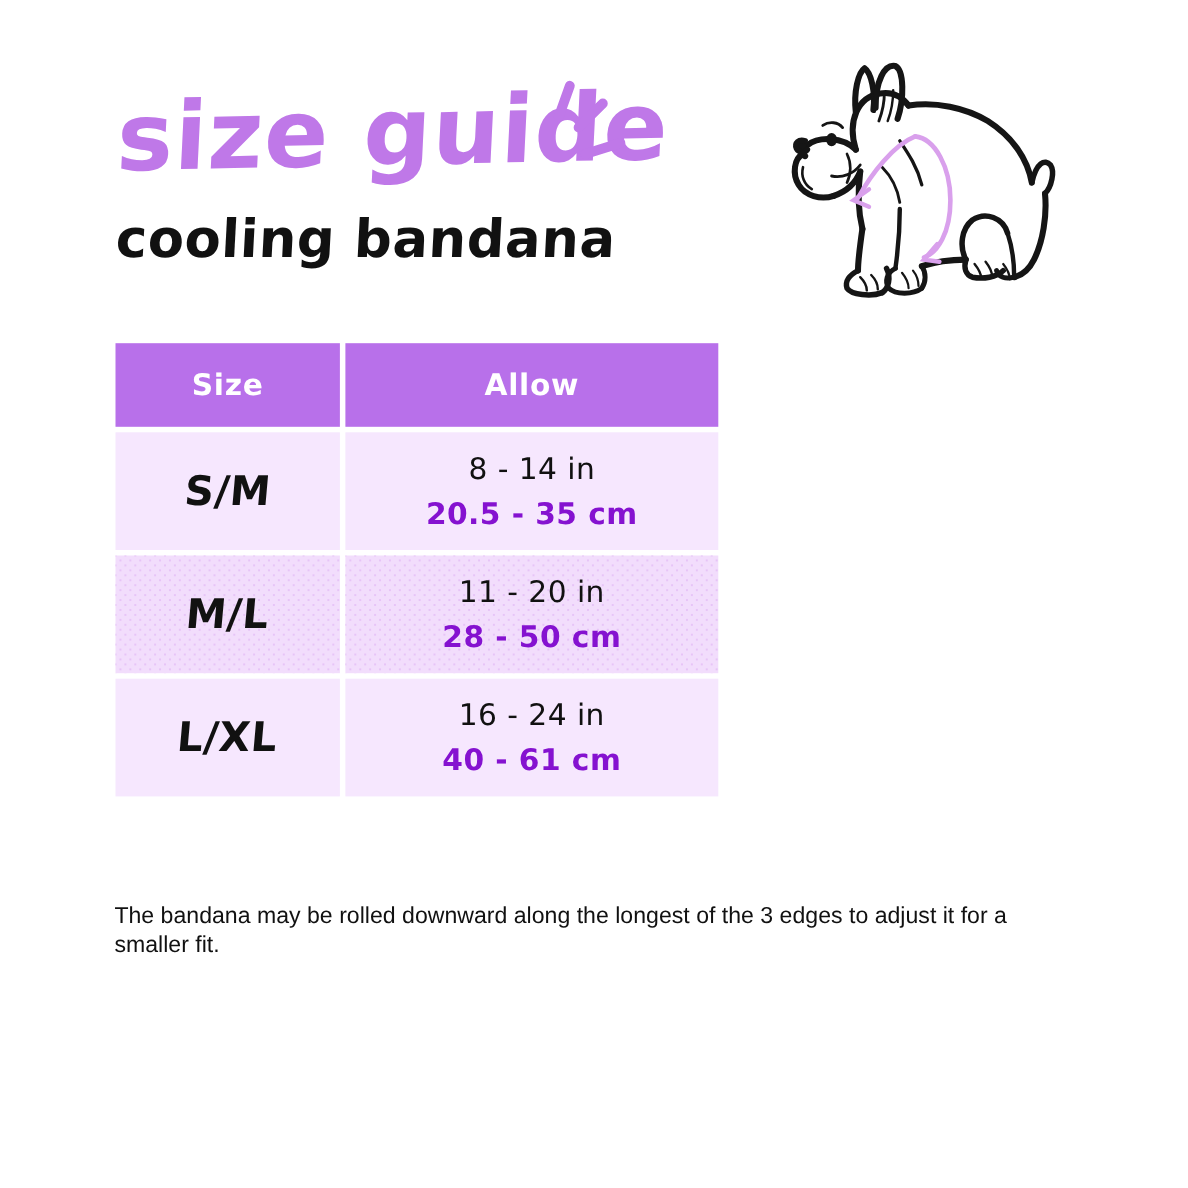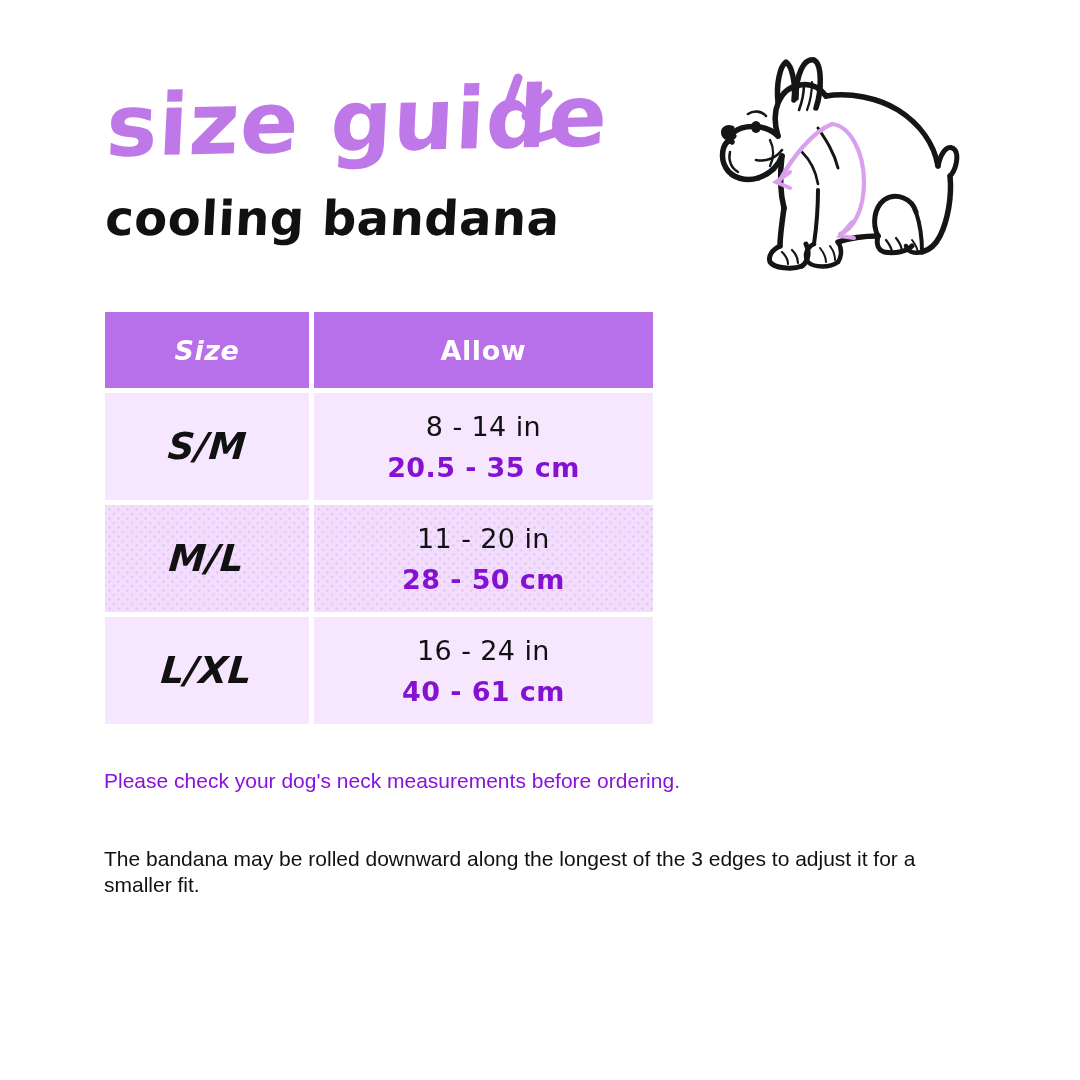--- a/index.html
+++ b/index.html
@@ -76,21 +76,21 @@
     border-collapse: separate;
     border-spacing: 5px;
     margin: -5px;
   }
   #size-table th, #size-table td {
     padding: 0;
     margin: 0;
     vertical-align: middle;
     text-align: center;
   }
-  .col-size  { width: 207px; font-style: italic; }
+  .col-size  { width: 207px; }
   .col-neck  { width: 346px; }
 
   .th-cell {
     background: #b870ea;
     height: 76px;
     color: #ffffff;
     font-family: "DejaVu Sans", sans-serif;
     font-weight: 700;
     font-size: 27px;
     letter-spacing: 0.6px;
@@ -276,17 +276,16 @@
       </td>
       <td class="cell col-neck">
         <div class="meas-in">16 - 24 in</div>
         <div class="meas-cm">40 - 61 cm</div>
       </td>
     </tr>
   </tbody>
 </table>
 
 <div id="notes">
-  <p class="note-para note-accent">Please check your dog's neck measurements before ordering.</p>
   <div class="note-gap"></div>
   <div class="note-gap"></div>
   <p class="note-para">The bandana may be rolled downward along the longest of the 3 edges to adjust it for a smaller fit.</p>
 </div>
 
 </body></html>

